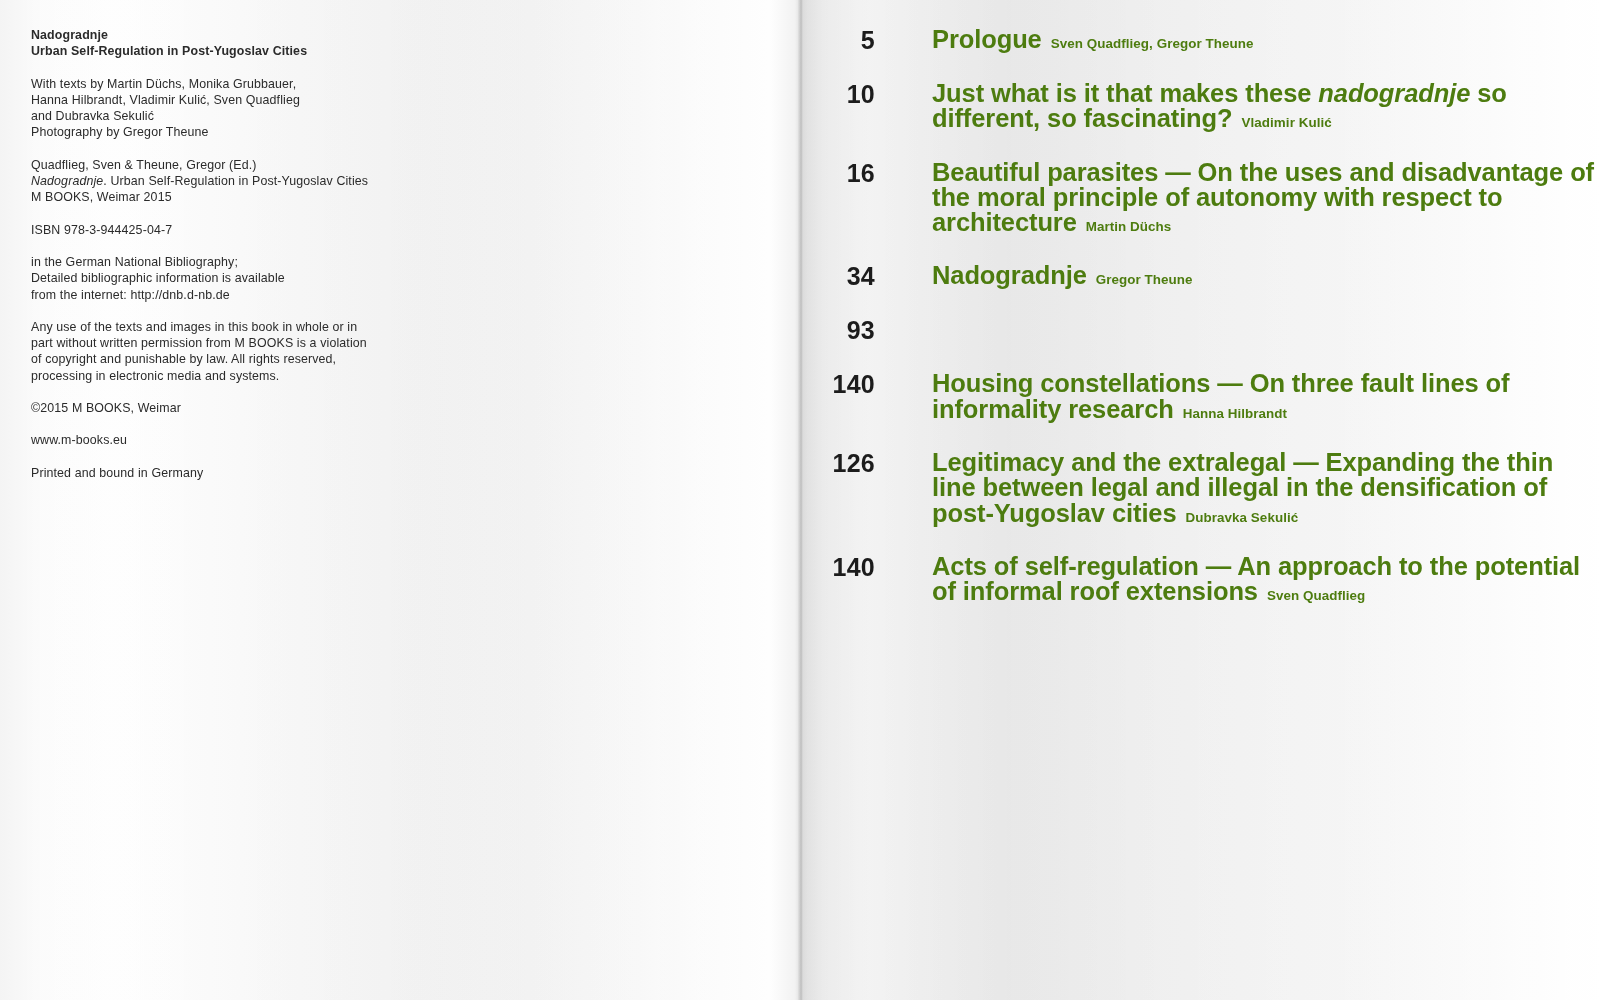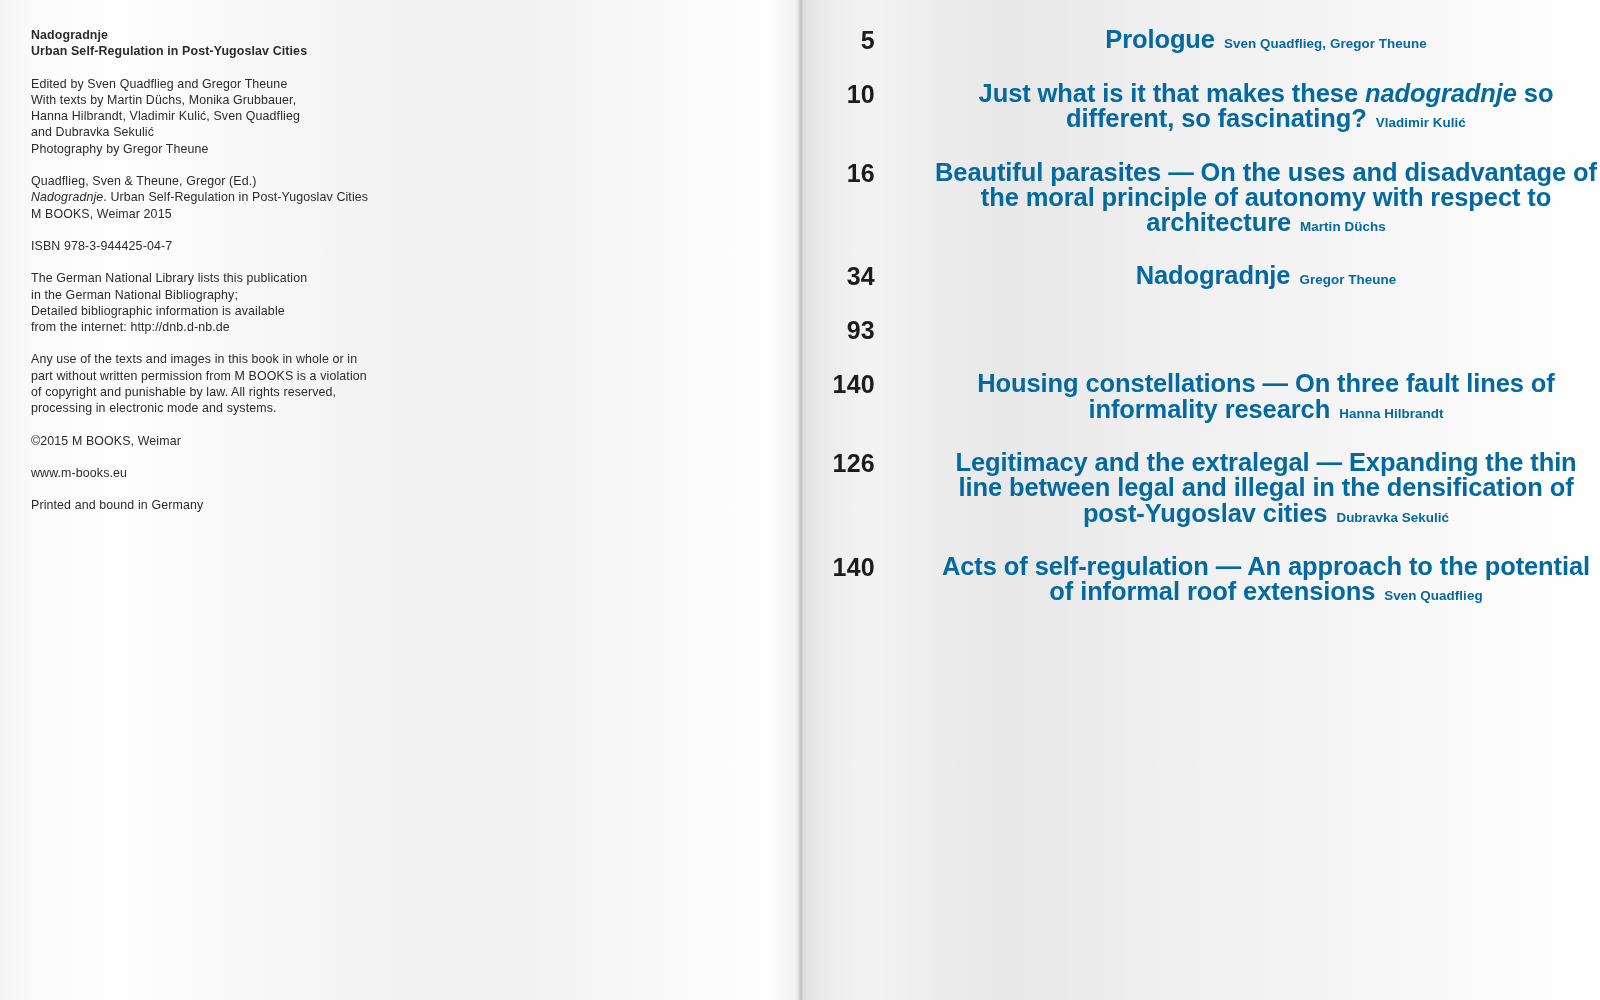--- a/index.html
+++ b/index.html
@@ -156,23 +156,22 @@
     color: #1c1c1c;
   }
 
   .toc-body {
     flex: 1 1 auto;
     padding-left: 57px;
     font-size: 25.5px;
     font-weight: bold;
     line-height: 25.3px;
     letter-spacing: -0.004em;
-    color: #0369a1;
+    color: #4d7c0f;
     padding-top: 3px;
-    text-align: center;
   }
 
   .toc-title { font-weight: bold; }
   .toc-title .ital { font-style: italic; }
 
   .toc-author {
     font-size: 13.4px;
     font-weight: bold;
     letter-spacing: 0.005em;
     white-space: nowrap;
@@ -189,49 +188,47 @@
   <div id="gutter"></div>
 
   <div id="imprint">
 
     <div class="blk">
       <span class="ln strong">Nadogradnje</span>
       <span class="ln strong">Urban Self-Regulation in Post-Yugoslav Cities</span>
     </div>
 
     <div class="blk">
-      <span class="ln">Edited by Sven Quadflieg and Gregor Theune</span>
       <span class="ln">With texts by Martin Düchs, Monika Grubbauer,</span>
       <span class="ln">Hanna Hilbrandt, Vladimir Kulić, Sven Quadflieg</span>
       <span class="ln">and Dubravka Sekulić</span>
       <span class="ln">Photography by Gregor Theune</span>
     </div>
 
     <div class="blk">
       <span class="ln">Quadflieg, Sven &amp; Theune, Gregor (Ed.)</span>
       <span class="ln"><span class="ital">Nadogradnje</span><span>. Urban Self-Regulation in Post-Yugoslav Cities</span></span>
       <span class="ln">M BOOKS, Weimar 2015</span>
     </div>
 
     <div class="blk">
       <span class="ln">ISBN 978-3-944425-04-7</span>
     </div>
 
     <div class="blk">
-      <span class="ln">The German National Library lists this publication</span>
       <span class="ln">in the German National Bibliography;</span>
       <span class="ln">Detailed bibliographic information is available</span>
       <span class="ln">from the internet: http://dnb.d-nb.de</span>
     </div>
 
     <div class="blk">
       <span class="ln">Any use of the texts and images in this book in whole or in</span>
       <span class="ln">part without written permission from M BOOKS is a violation</span>
       <span class="ln">of copyright and punishable by law. All rights reserved,</span>
-      <span class="ln">processing in electronic mode and systems.</span>
+      <span class="ln">processing in electronic media and systems.</span>
     </div>
 
     <div class="blk">
       <span class="ln">©2015 M BOOKS, Weimar</span>
     </div>
 
     <div class="blk">
       <span class="ln">www.m-books.eu</span>
     </div>
 

